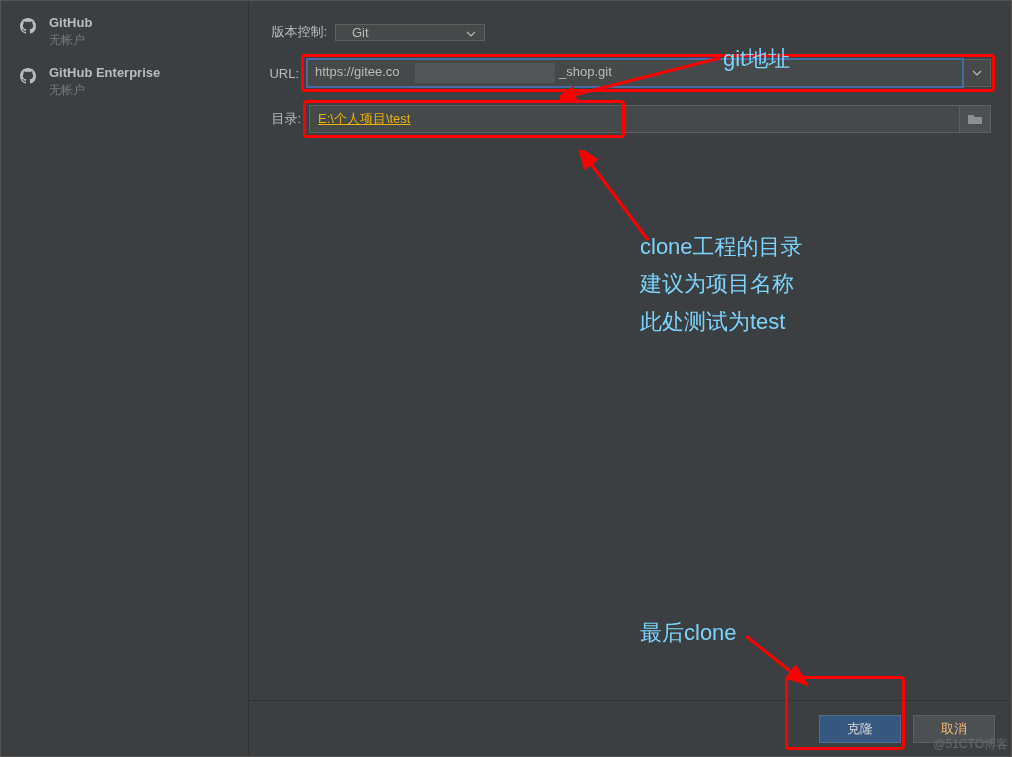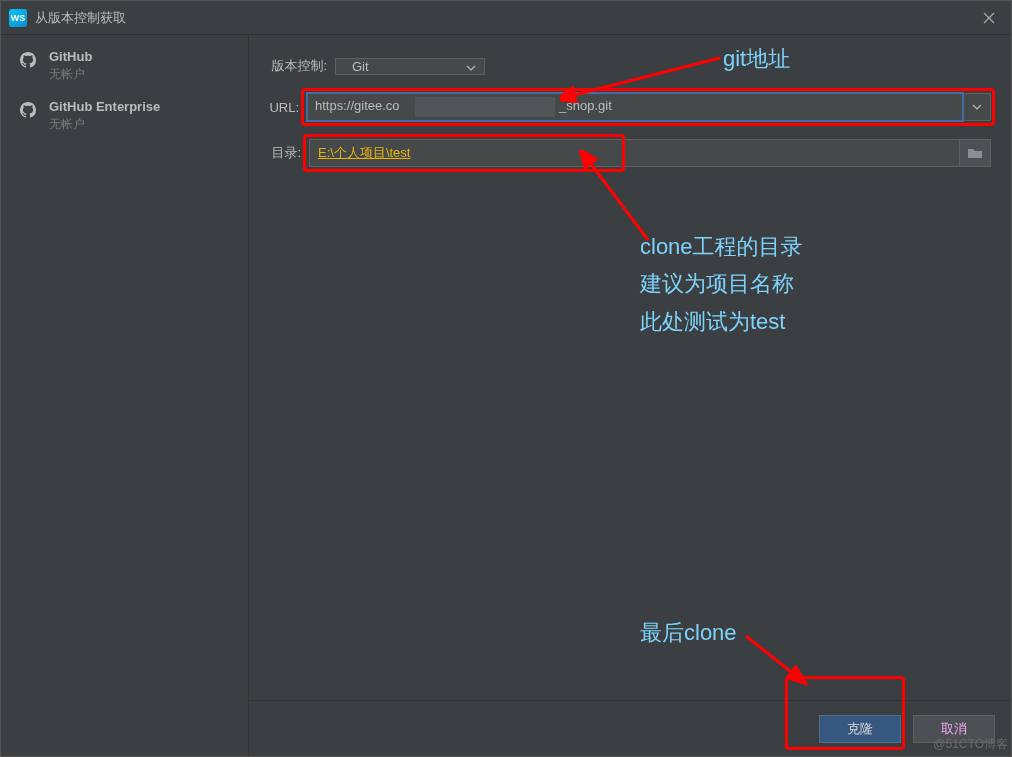--- a/index.html
+++ b/index.html
@@ -166,21 +166,21 @@
       justify-content: flex-end;
       padding: 0 16px;
       gap: 12px;
     }
     .btn {
       min-width: 82px;
       height: 28px;
       display: flex; align-items: center; justify-content: center;
       border: 1px solid #5e6060;
       background: #4c5052;
-      color: #f0abfc;
+      color: #fdba74;
       cursor: pointer;
       font-size: 13px;
     }
     .btn-primary {
       background: #365880;
       border-color: #4a708b;
       color: #d8d8d8;
     }
     .clone-hl {
       position: absolute;
@@ -213,29 +213,20 @@
       position: absolute;
       background: #525558;
       height: 20px;
       top: 4px;
     }
   </style>
 </head>
 <body>
 
 <div class="window">
-  <div class="titlebar">
-    <div class="ws-icon">WS</div>
-    <div class="titlebar-title">从版本控制获取</div>
-    <div class="close-btn">
-      <svg width="12" height="12" viewBox="0 0 12 12">
-          <path d="M1 1 L11 11 M11 1 L1 11" stroke-width="1.2" fill="none"></path>
-        </svg>
-    </div>
-  </div>
 
   <div class="body">
     <div class="sidebar">
       <div class="sidebar-item">
         <span class="sidebar-icon">
           <svg width="16" height="16" viewBox="0 0 16 16">
               <path fill="#bbbbbb" d="M8 0C3.58 0 0 3.58 0 8c0 3.54 2.29 6.53 5.47 7.59.4.07.55-.17.55-.38 0-.19-.01-.82-.01-1.49-2.01.37-2.53-.49-2.69-.94-.09-.23-.48-.94-.82-1.13-.28-.15-.68-.52-.01-.53.63-.01 1.08.58 1.23.82.72 1.21 1.87.87 2.33.66.07-.52.28-.87.51-1.07-1.78-.2-3.64-.89-3.64-3.95 0-.87.31-1.59.82-2.15-.08-.2-.36-1.02.08-2.12 0 0 .67-.21 2.2.82.64-.18 1.32-.27 2-.27.68 0 1.36.09 2 .27 1.53-1.04 2.2-.82 2.2-.82.44 1.1.16 1.92.08 2.12.51.56.82 1.27.82 2.15 0 3.07-1.87 3.75-3.65 3.95.29.25.54.73.54 1.48 0 1.07-.01 1.93-.01 2.2 0 .21.15.46.55.38A8.013 8.013 0 0 0 16 8c0-4.42-3.58-8-8-8z"></path>
             </svg>
         </span>
         <div class="item-text">

